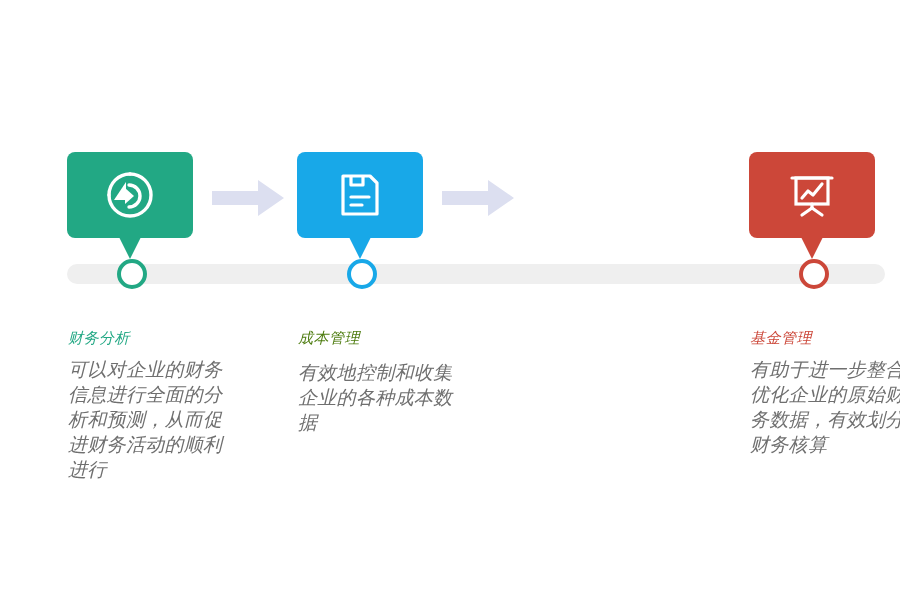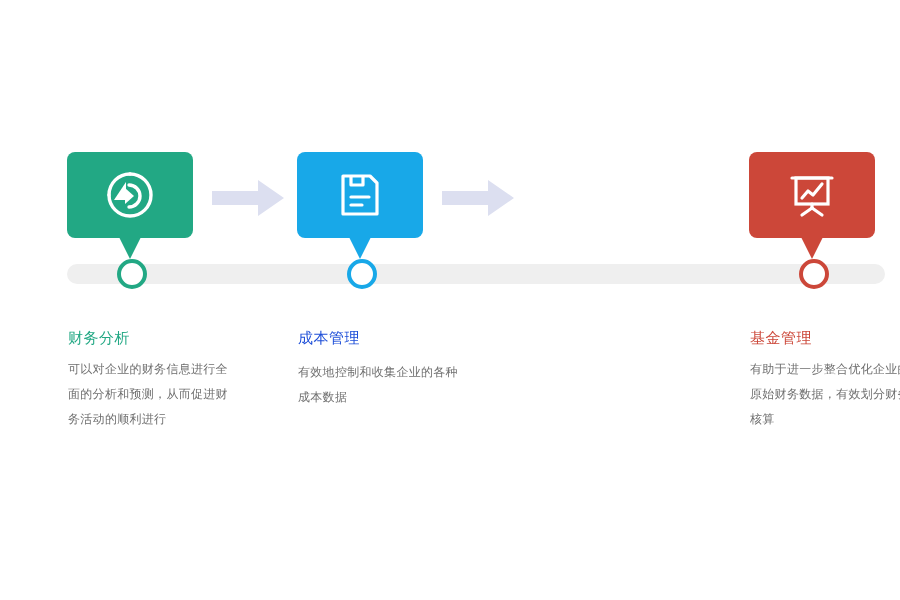--- a/index.html
+++ b/index.html
@@ -103,30 +103,31 @@
     border: 4px solid #888;
     background: #ffffff;
   }
 
   
   .text-block {
     position: absolute;
     left: 1px;
     top: 328px;
     width: 200px;
+    font-style: italic;
   }
   .step-title {
     font-size: 15px;
     line-height: 20px;
     margin: 0 0 9px 0;
     font-weight: normal;
     letter-spacing: 0.5px;
   }
   .step-desc {
-    font-size: 12px;
+    font-size: 19px;
     line-height: 25px;
     color: #6f6f6f;
     margin: 0;
     letter-spacing: 0.3px;
     width: 160px;
   }
   .step.s3 .step-desc { width: 168px; }
 </style>
 </head>
 <body style="background: rgb(255, 255, 255);">
@@ -173,21 +174,21 @@
       </span>
       <span class="tail" style="border-top-color: rgb(24, 168, 232);"></span>
     </div>
     <div class="arrow">
       <svg viewBox="0 0 72 38" xmlns="http://www.w3.org/2000/svg">
         <path d="M0 12 L46 12 L46 1 L72 19 L46 37 L46 26 L0 26 Z" fill="#dcdff0"></path>
       </svg>
     </div>
     <div class="node" style="border-color: rgb(24, 168, 232);"></div>
     <div class="text-block">
-      <div class="step-title" style="color: #1d4ed8;">成本管理</div>
+      <div class="step-title" style="color: #4d7c0f;">成本管理</div>
       <div class="step-desc" style="color: rgb(111, 111, 111); margin-top: 12px;">有效地控制和收集企业的各种成本数据</div>
     </div>
   </div>
 
 
   <div class="step s3">
     <div class="card" style="background: rgb(204, 71, 57);">
       <span class="card-icon">
         <svg viewBox="0 0 52 52" fill="none" xmlns="http://www.w3.org/2000/svg">
           <line x1="6" y1="9" x2="46" y2="9" stroke="#ffffff" stroke-width="3.2" stroke-linecap="round"></line>

